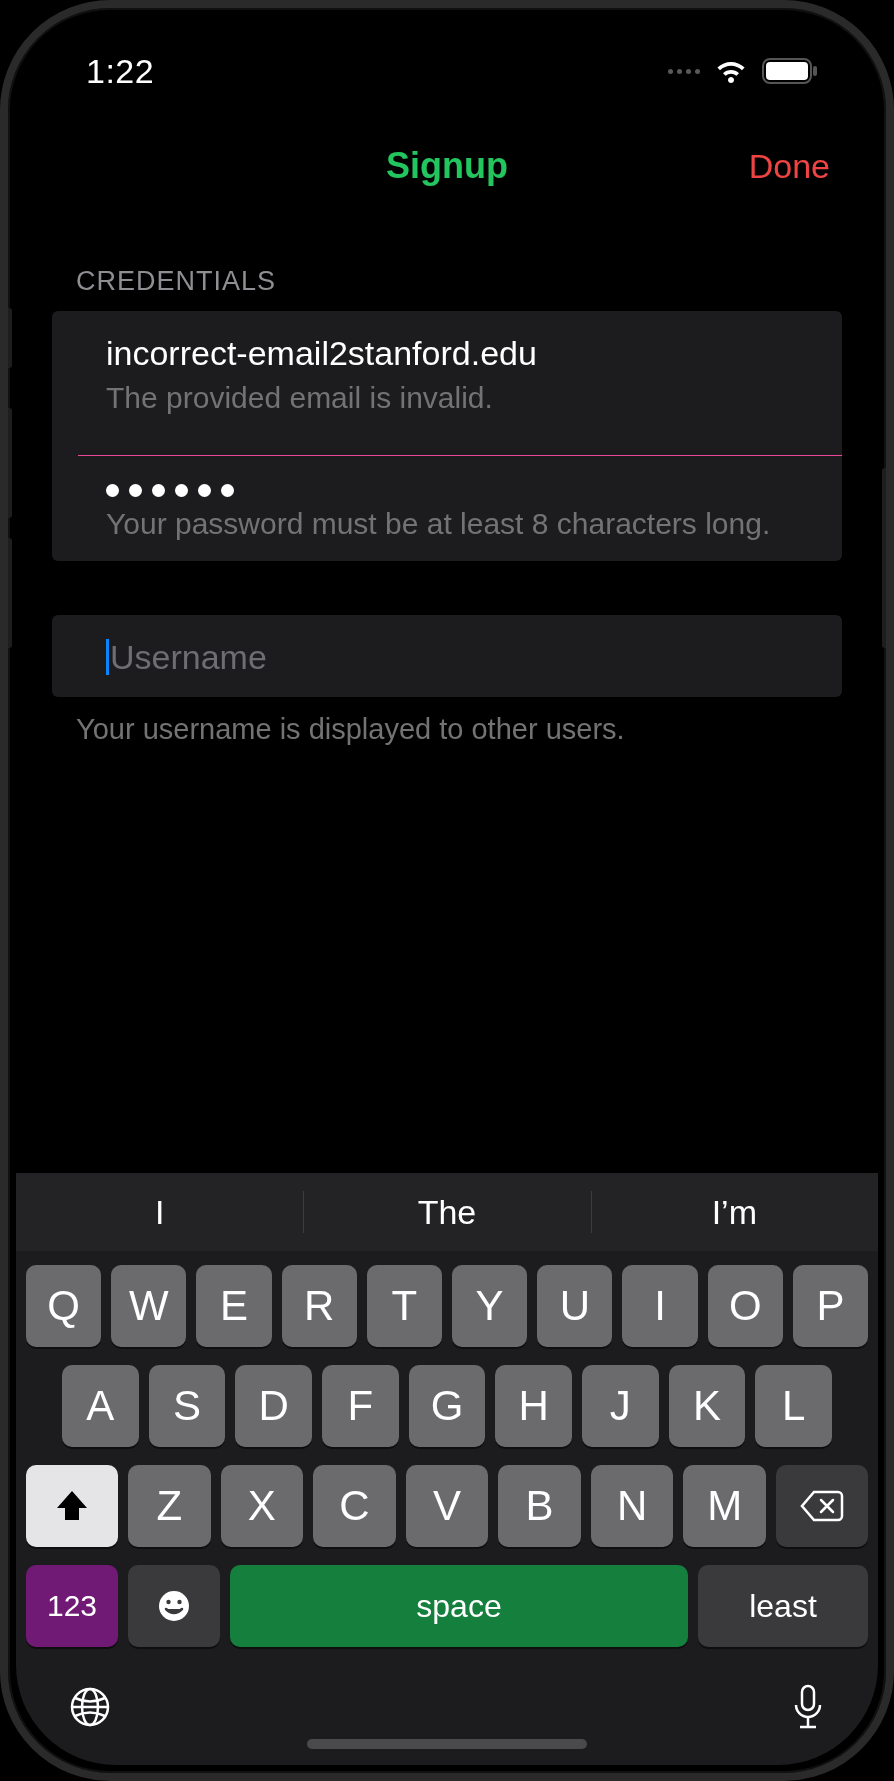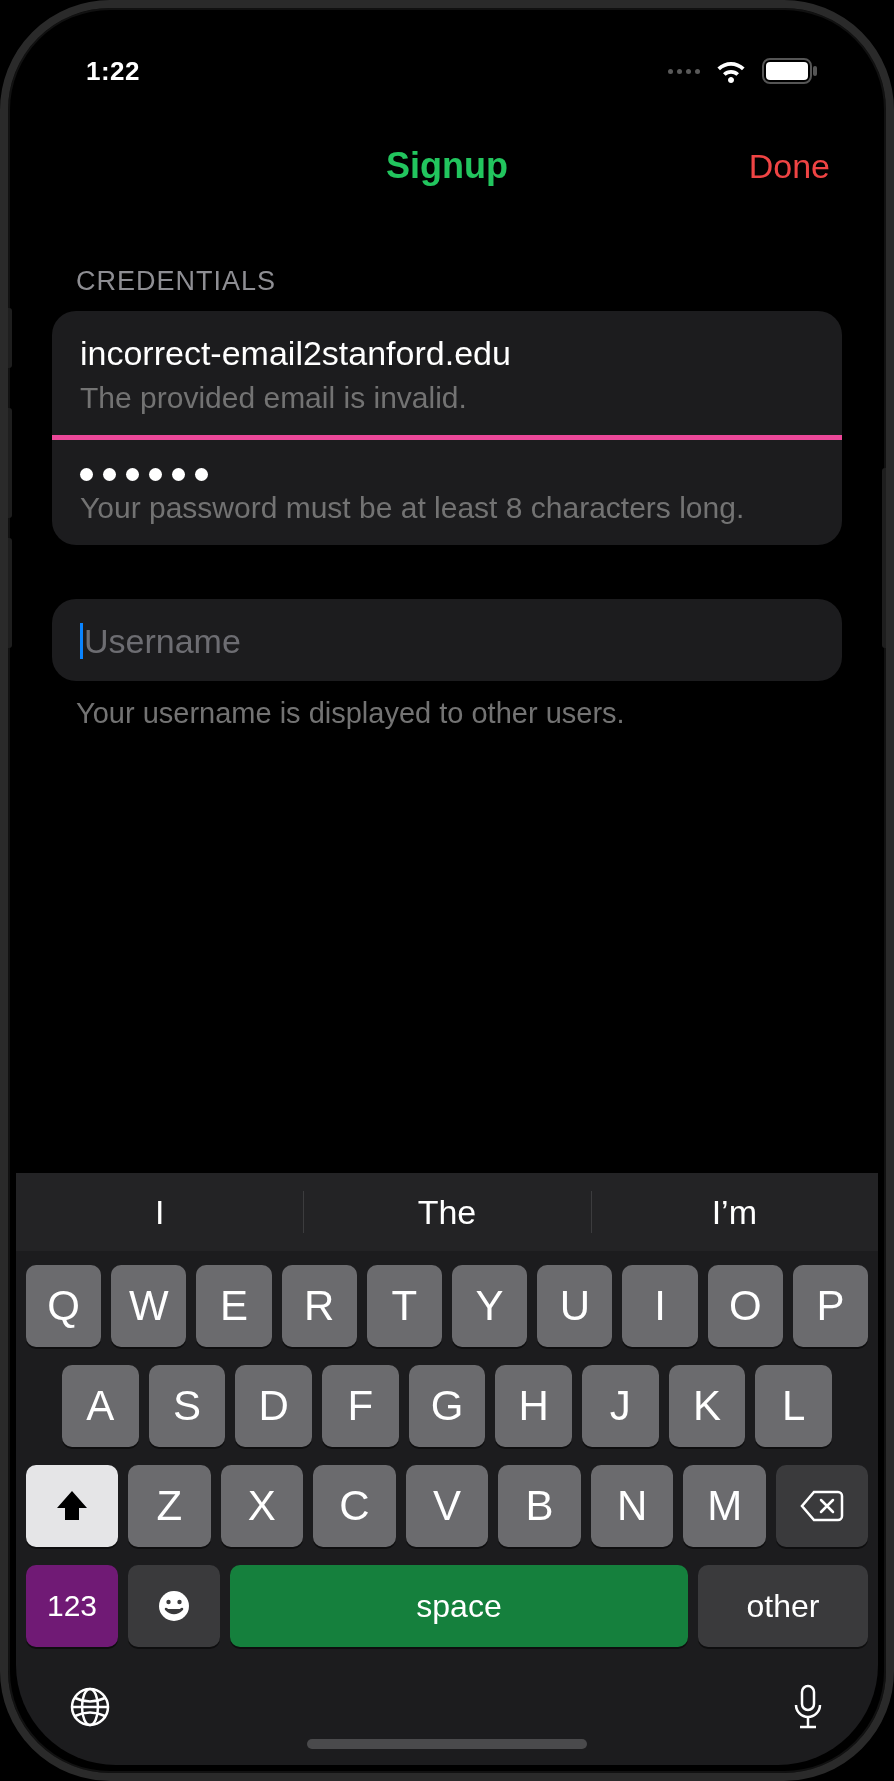--- a/index.html
+++ b/index.html
@@ -21,42 +21,42 @@
   .sb-left1 { left: -2px; top: 300px; width: 6px; height: 60px; }
   .sb-left2 { left: -2px; top: 400px; width: 6px; height: 110px; }
   .sb-left3 { left: -2px; top: 530px; width: 6px; height: 110px; }
   .sb-right { right: -2px; top: 460px; width: 6px; height: 180px; }
 
   
   .status-bar {
     height: 110px; display: flex; justify-content: space-between; align-items: center;
     padding: 0 60px 0 70px; color: #fff;
   }
-  .status-time { font-size: 26px; font-weight: 700; letter-spacing: 0.5px; }
+  .status-time { font-size: 34px; font-weight: 400; letter-spacing: 0.5px; }
   .status-right { display: flex; align-items: center; gap: 14px; }
   .dots { display: flex; gap: 4px; opacity: 0.35; }
   .dots span { width: 5px; height: 5px; background: #fff; border-radius: 50%; }
   .wifi-icon svg, .battery-icon svg { display: block; }
 
   
   .nav-bar {
     height: 80px; display: flex; align-items: center; justify-content: center; position: relative;
     padding: 0 40px;
   }
   .nav-title { color: #22c55e; font-size: 36px; font-weight: 600; }
   .nav-done { position: absolute; right: 48px; color: #ef4444; font-size: 34px; font-weight: 400; }
 
   
   .content { flex: 1; padding: 30px 36px 0 36px; }
   .section-header { color: #8e8e93; font-size: 27px; letter-spacing: 1px; margin: 30px 0 14px 24px; }
   .group {
-    background: #1c1c1e; border-radius: 24px; overflow: hidden;
+    background: #1c1c1e; border-radius: 6px; overflow: hidden; padding-left: 26px;
   }
   .row { padding: 22px 28px 20px 28px; }
-  .row + .row { border-top: 5px solid #ec4899; }
+  .row + .row { border-top: 1px solid #ec4899; margin-top: 20px; }
   .field-value { color: #fff; font-size: 34px; line-height: 40px; font-weight: 400; }
   .field-error { color: #737373; font-size: 30px; margin-top: 8px; }
   .dots-pwd { display: flex; gap: 10px; padding: 6px 0 2px 0; }
   .dots-pwd span { width: 13px; height: 13px; background: #fff; border-radius: 50%; }
   .spacer { height: 54px; }
   .section-footer { color: #737373; font-size: 29px; margin: 16px 0 0 24px; }
 
   
   .caret-wrap { position: relative; height: 40px; }
   .caret {
@@ -230,21 +230,21 @@
           <div class="key key-123">123</div>
           <div class="key key-emoji">
             <svg width="36" height="36" viewBox="0 0 36 36">
               <circle cx="18" cy="18" r="15" fill="#fff"></circle>
               <circle cx="12.5" cy="14" r="2.2" fill="#3a3a3c"></circle>
               <circle cx="23.5" cy="14" r="2.2" fill="#3a3a3c"></circle>
               <path d="M10 21 Q18 29 26 21" stroke="#3a3a3c" stroke-width="2.5" fill="#3a3a3c" stroke-linecap="round"></path>
             </svg>
           </div>
           <div class="key key-space">space</div>
-          <div class="key key-return">other</div>
+          <div class="key key-return">least</div>
         </div>
       </div>
       <div class="kb-bottom">
         <div class="kb-icon">
           <svg width="44" height="44" viewBox="0 0 44 44">
             <circle cx="22" cy="22" r="18" stroke="#fff" stroke-width="2.5" fill="none"></circle>
             <ellipse cx="22" cy="22" rx="8" ry="18" stroke="#fff" stroke-width="2.5" fill="none"></ellipse>
             <line x1="4" y1="22" x2="40" y2="22" stroke="#fff" stroke-width="2.5"></line>
             <path d="M7 13 Q22 20 37 13" stroke="#fff" stroke-width="2.5" fill="none"></path>
             <path d="M7 31 Q22 24 37 31" stroke="#fff" stroke-width="2.5" fill="none"></path>

